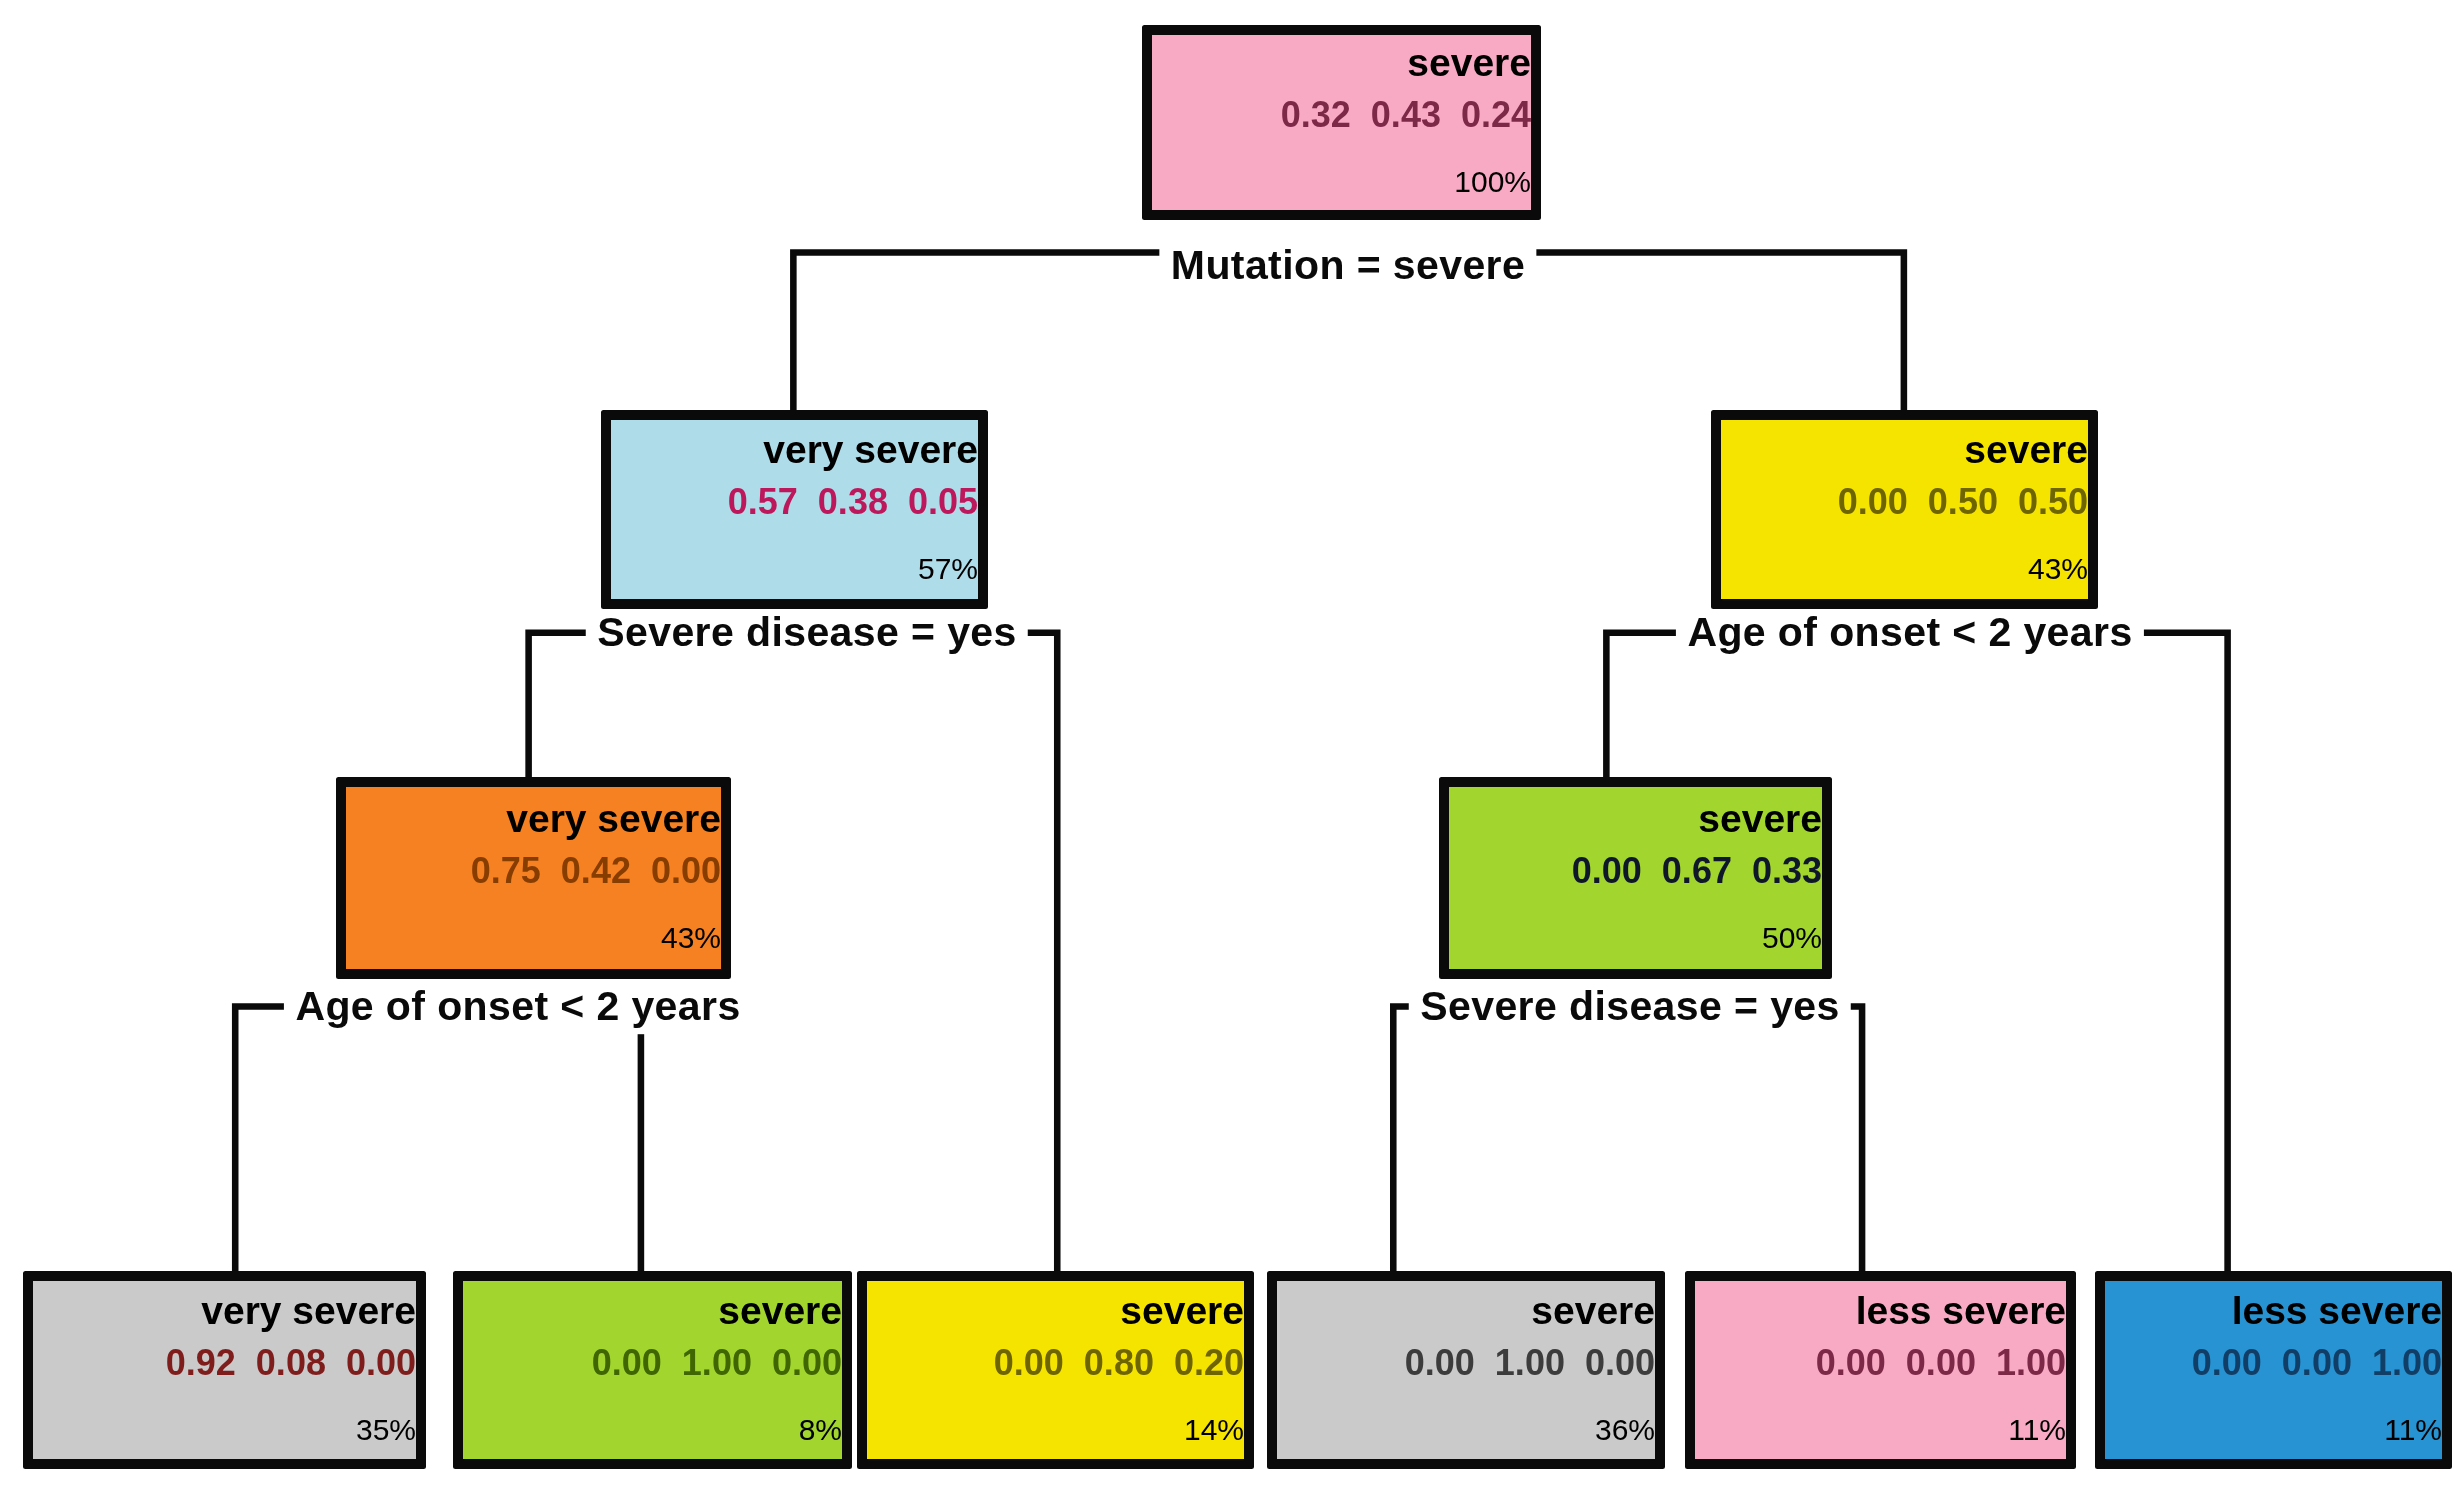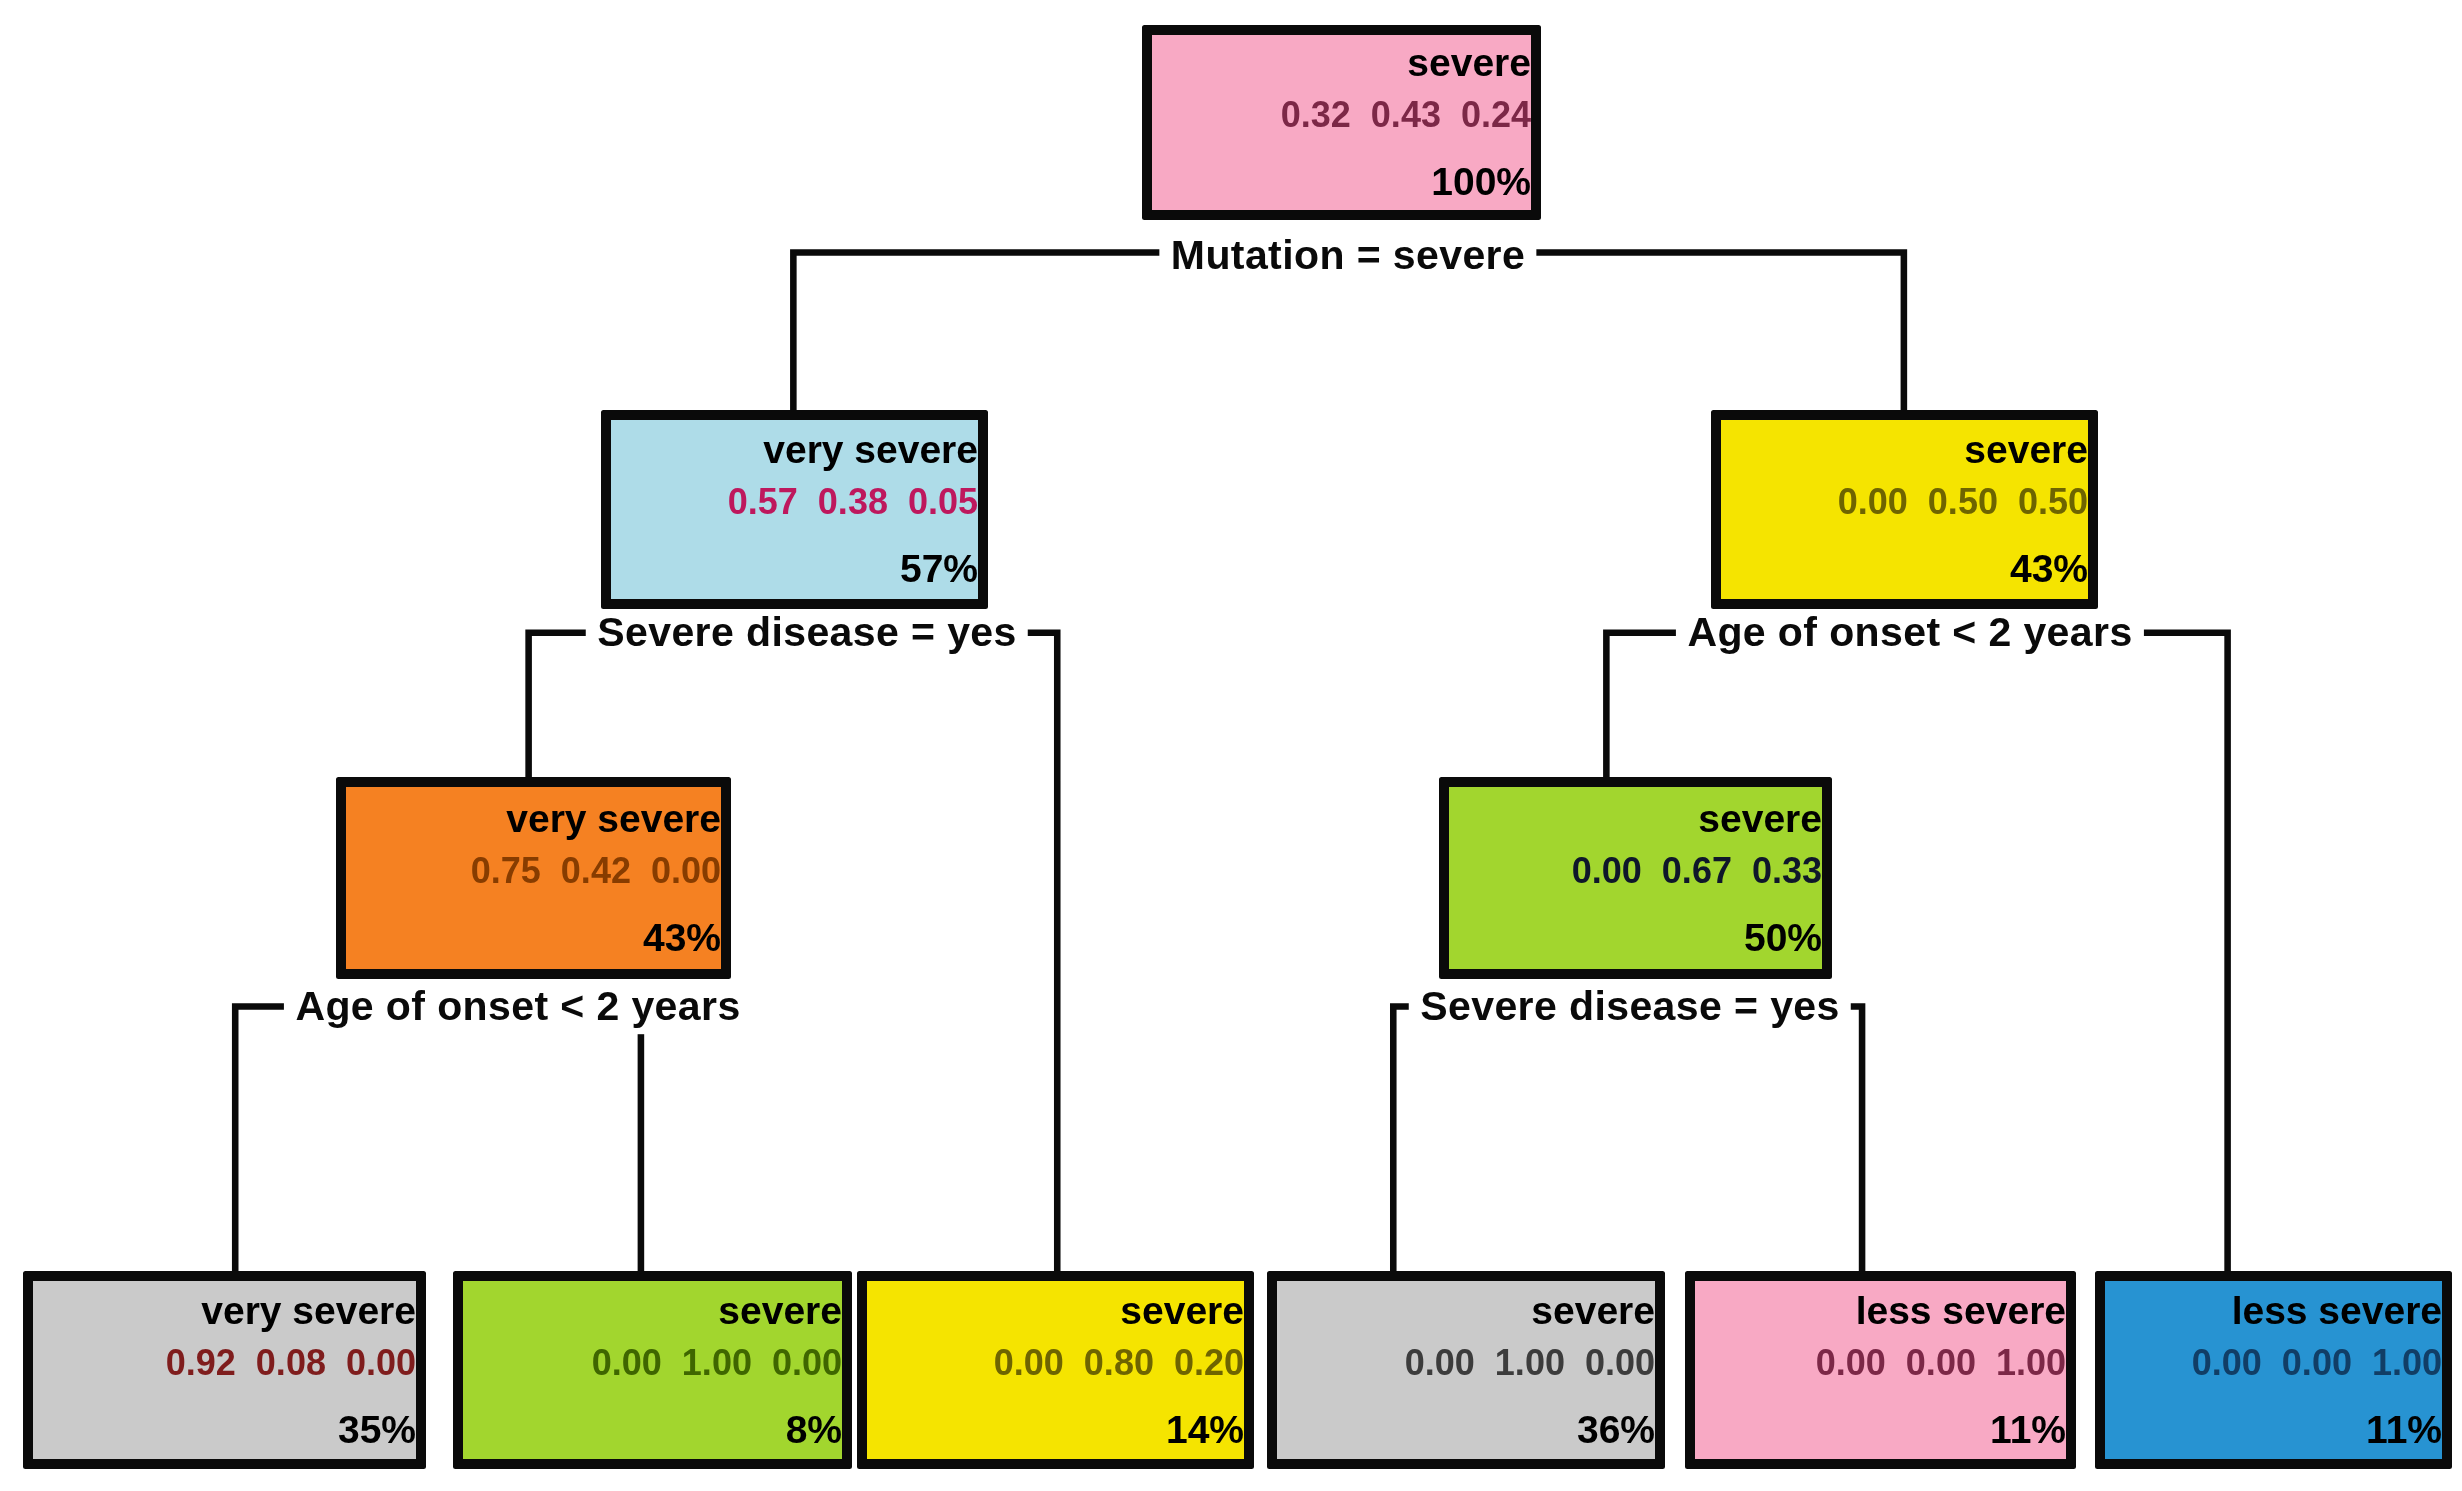--- a/index.html
+++ b/index.html
@@ -53,41 +53,41 @@
     line-height: 52px;
     white-space: pre;
   }
   .nprobs {
     font-size: 36px;
     font-weight: 700;
     line-height: 51px;
     white-space: pre;
   }
   .npct {
-    font-size: 39px;
-    font-weight: 700;
+    font-size: 30px;
+    font-weight: 400;
     color: #000000;
     line-height: 52px;
     white-space: pre;
     margin-top: 16px;
   }
   
   .n-root { left: 1142px; top: 24.6px;   width: 399px; height: 195px; }
   .n-l    { left: 601px;  top: 410px;  width: 387px; height: 199px; }
   .n-r    { left: 1711px; top: 410px;  width: 387px; height: 199px; }
   .n-ll   { left: 336px;  top: 777px;  width: 395px; height: 202px; }
   .n-rl   { left: 1439px; top: 777px;  width: 393px; height: 202px; }
   .n-lll  { left: 23px;   top: 1271px; width: 403px; height: 198px; }
   .n-llr  { left: 453px;  top: 1271px; width: 399px; height: 198px; }
   .n-lr   { left: 857px; top: 1271px; width: 397px; height: 198px; }
   .n-rll  { left: 1267px; top: 1271px; width: 398px; height: 198px; }
   .n-rlr  { left: 1685px; top: 1271px; width: 391px; height: 198px; }
   .n-rr   { left: 2095px; top: 1271px; width: 357px; height: 198px; }
   
-  .s1 { left: 1348px; top: 256px;  }
+  .s1 { left: 1348px; top: 266px;  }
   .s2 { left: 807px;  top: 633px;  }
   .s3 { left: 1910px; top: 633px;  }
   .s4 { left: 518px;  top: 1007px; }
   .s5 { left: 1630px; top: 1007px; }
 </style>
 </head>
 <body>
 
 <div id="stage">
 

